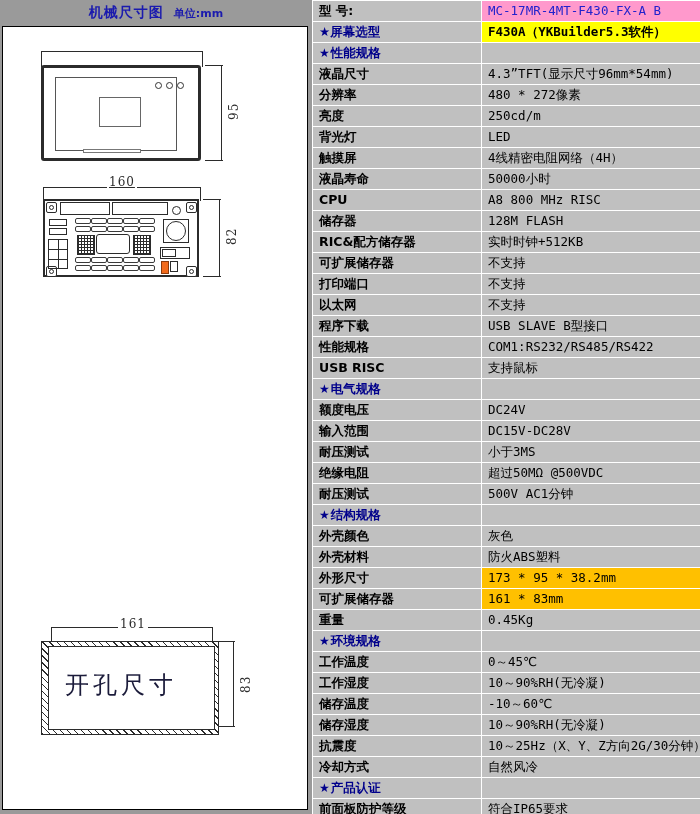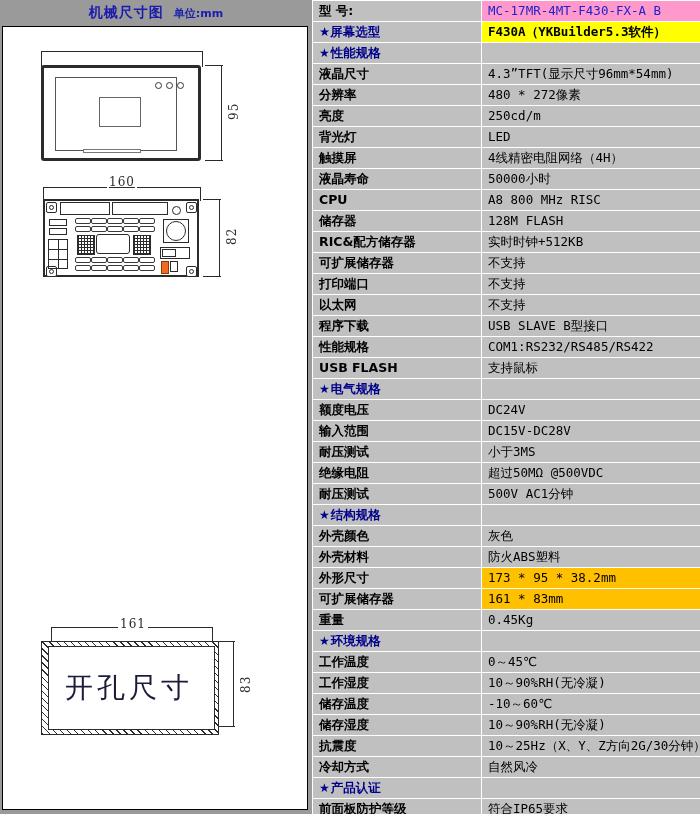--- a/index.html
+++ b/index.html
@@ -91,21 +91,21 @@
 
   
   .cut{left:0;top:500px;width:306px;height:200px;}
   .hatchframe{
     position:absolute;
     background:repeating-linear-gradient(45deg,#2b2b2b 0 1px,#ffffff 1px 5px);
     border:1px solid #2b2b2b;
   }
   .cut .hole{position:absolute;background:#fff;border:1px solid #2b2b2b;}
   .cut .holelabel{
-    position:absolute;color:#1b1b3a;font-size:28px;letter-spacing:4px;
+    position:absolute;color:#1b1b3a;font-size:24px;letter-spacing:4px;
     font-family:"DejaVu Serif",serif;white-space:nowrap;
   }
 
   
   .right{
     position:absolute;left:312px;top:0;width:388px;height:814px;
     background:#9a9a9a;
   }
   table.spec{
     border-collapse:collapse;width:388px;table-layout:fixed;
@@ -314,21 +314,21 @@
           </tr>
           <tr>
             <td class="k">程序下载</td>
             <td class="v">USB SLAVE B型接口</td>
           </tr>
           <tr>
             <td class="k">性能规格</td>
             <td class="v">COM1:RS232/RS485/RS422</td>
           </tr>
           <tr>
-            <td class="k">USB FLASH</td>
+            <td class="k">USB RISC</td>
             <td class="v">支持鼠标</td>
           </tr>
           <tr class="section">
             <td class="k"><span class="star">★</span>电气规格</td>
             <td class="v"></td>
           </tr>
           <tr>
             <td class="k">额度电压</td>
             <td class="v">DC24V</td>
           </tr>

